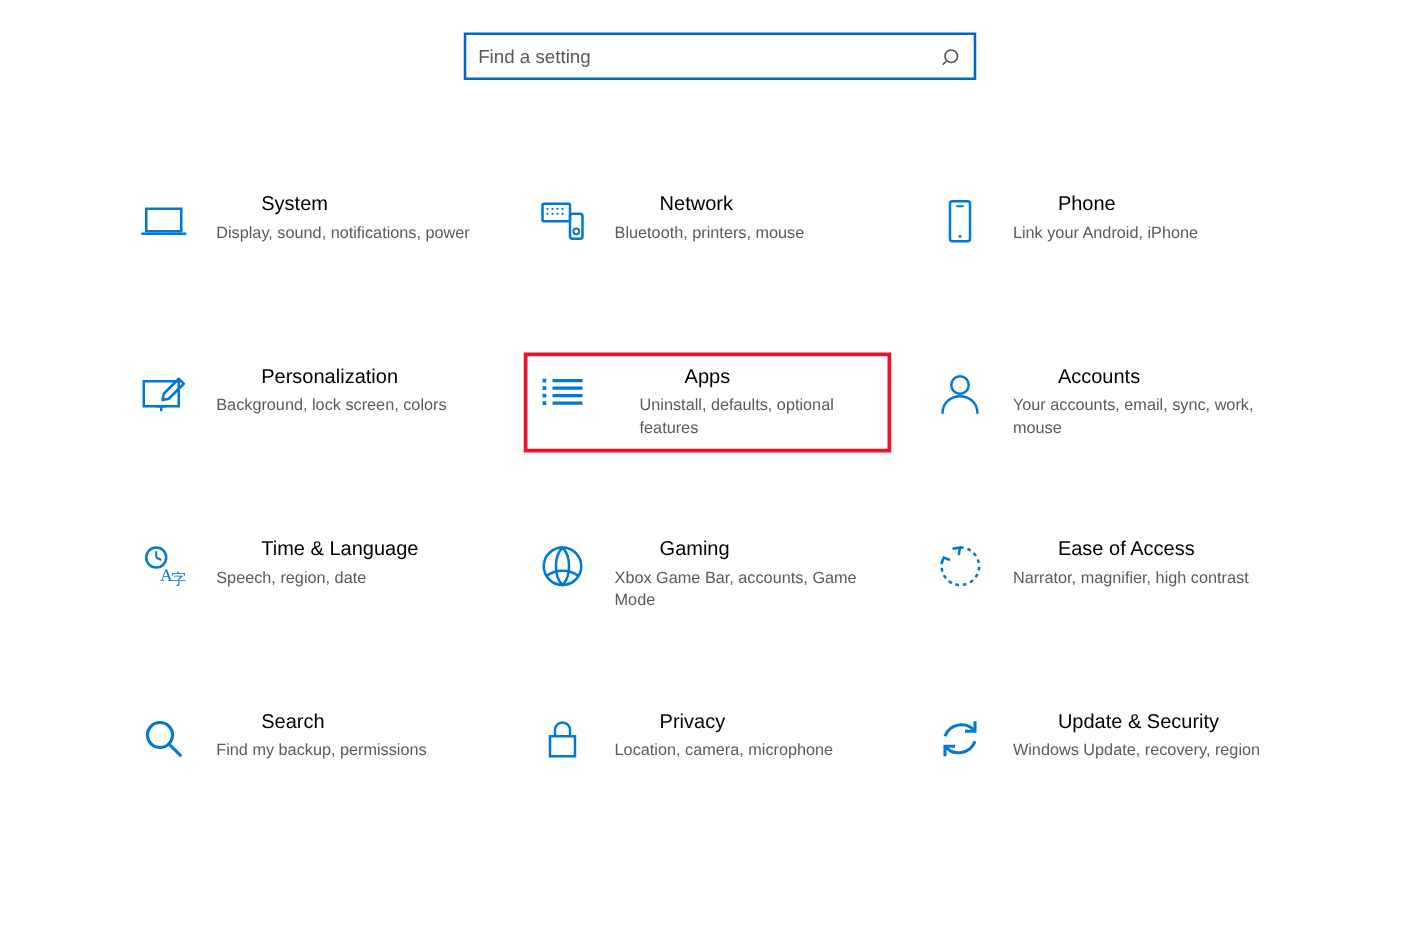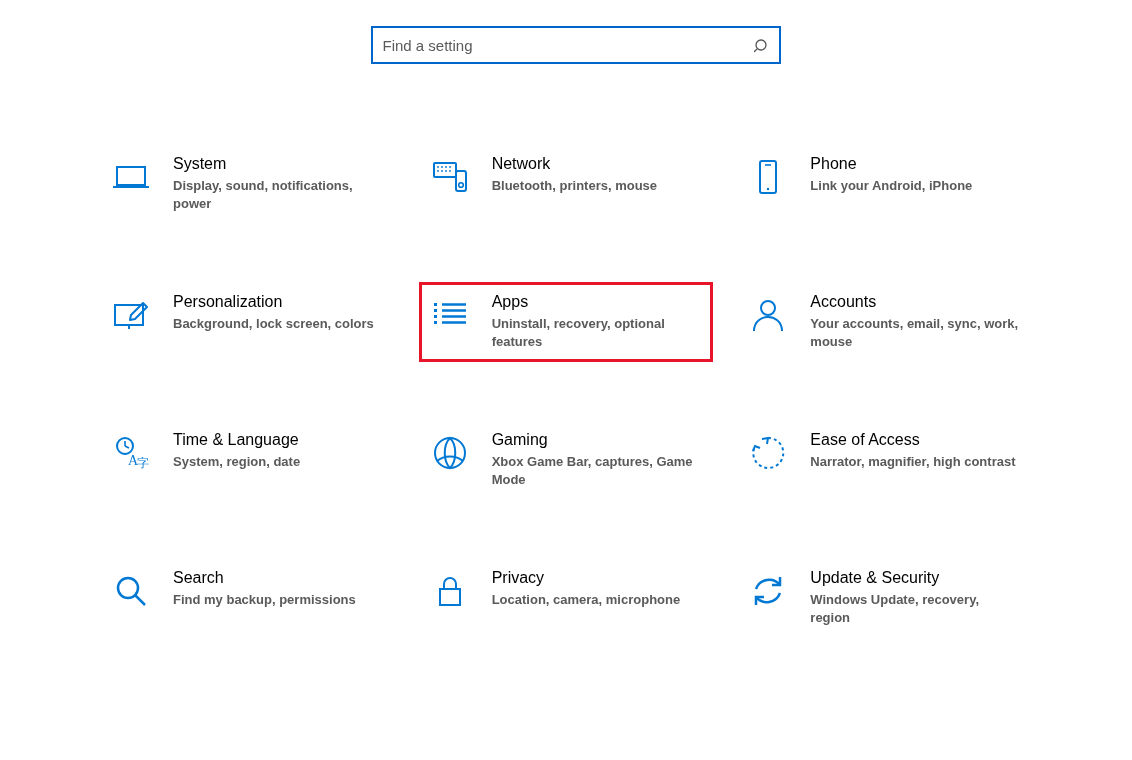--- a/index.html
+++ b/index.html
@@ -48,45 +48,46 @@
   }
   .category {
     display: flex;
     align-items: flex-start;
     padding: 8px;
     border: 3px solid transparent;
     min-height: 80px;
   }
   .category.highlighted {
     border: 3px solid #e8152a;
+    gap: 20px;
   }
   .cat-icon {
     width: 40px;
     height: 40px;
     flex: 0 0 40px;
     margin-right: 22px;
     margin-top: 2px;
     color: #0078d4;
     display: flex;
     align-items: flex-start;
     justify-content: center;
   }
   .cat-icon svg { width: 100%; height: 100%; }
   .cat-text { flex: 1; }
   .cat-title {
     font-size: 16px;
     color: #000;
     margin-bottom: 4px;
+    margin-left: 36px;
   }
   .cat-desc {
     font-size: 13px;
     color: #5a5a5a;
     line-height: 1.35;
     max-width: 210px;
-    font-weight: bold;
   }
 </style>
 </head>
 <body>
 
 <svg width="0" height="0" style="position:absolute">
   <defs>
     <g id="icon-laptop">
       <rect x="6" y="10" width="28" height="18" fill="none" stroke="currentColor" stroke-width="2"></rect>
       <line x1="2" y1="30" x2="38" y2="30" stroke="currentColor" stroke-width="2"></line>
@@ -231,21 +232,21 @@
       </div>
     </div>
     <div class="category highlighted">
       <div class="cat-icon">
         <svg viewBox="0 0 40 40">
           <use href="#icon-apps"></use>
         </svg>
       </div>
       <div class="cat-text">
         <div class="cat-title">Apps</div>
-        <div class="cat-desc">Uninstall, recovery, optional features</div>
+        <div class="cat-desc">Uninstall, defaults, optional features</div>
       </div>
     </div>
     <div class="category">
       <div class="cat-icon">
         <svg viewBox="0 0 40 40">
           <use href="#icon-person"></use>
         </svg>
       </div>
       <div class="cat-text">
         <div class="cat-title">Accounts</div>
@@ -253,32 +254,32 @@
       </div>
     </div>
     <div class="category">
       <div class="cat-icon">
         <svg viewBox="0 0 40 40">
           <use href="#icon-timelang"></use>
         </svg>
       </div>
       <div class="cat-text">
         <div class="cat-title">Time &amp; Language</div>
-        <div class="cat-desc">System, region, date</div>
+        <div class="cat-desc">Speech, region, date</div>
       </div>
     </div>
     <div class="category">
       <div class="cat-icon">
         <svg viewBox="0 0 40 40">
           <use href="#icon-gaming"></use>
         </svg>
       </div>
       <div class="cat-text">
         <div class="cat-title">Gaming</div>
-        <div class="cat-desc">Xbox Game Bar, captures, Game Mode</div>
+        <div class="cat-desc">Xbox Game Bar, accounts, Game Mode</div>
       </div>
     </div>
     <div class="category">
       <div class="cat-icon">
         <svg viewBox="0 0 40 40">
           <use href="#icon-ease"></use>
         </svg>
       </div>
       <div class="cat-text">
         <div class="cat-title">Ease of Access</div>

